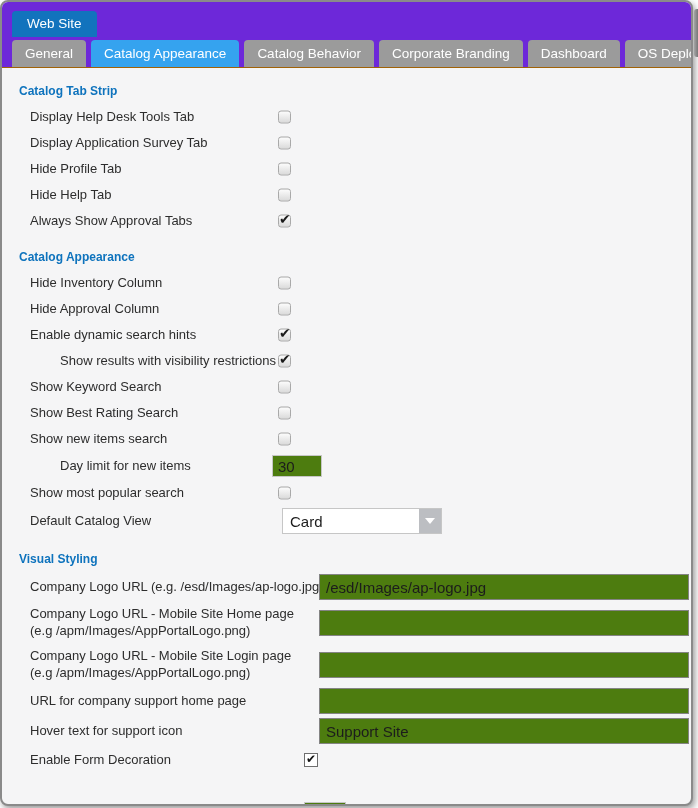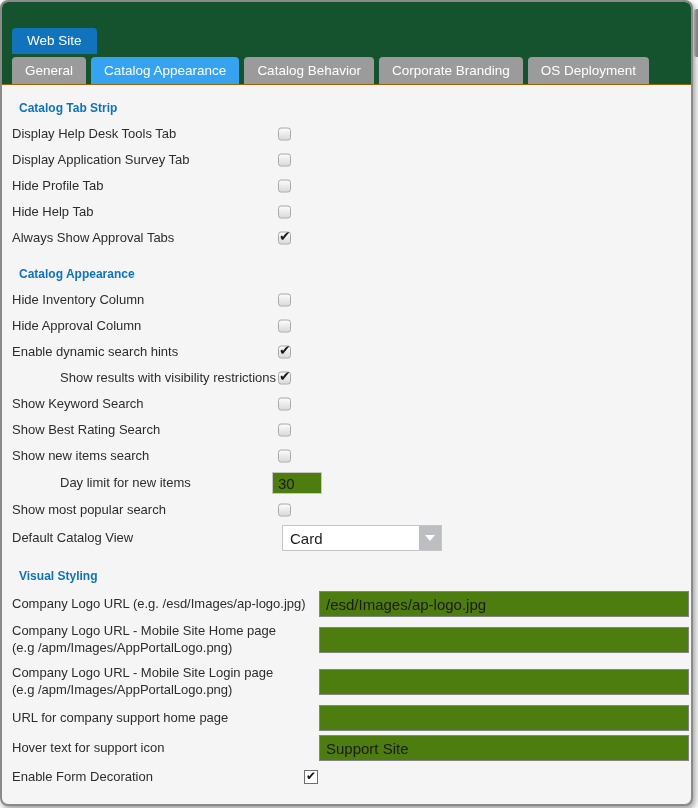--- a/index.html
+++ b/index.html
@@ -9,21 +9,21 @@
     -webkit-font-smoothing:antialiased;
   }
   .window {
     position:absolute; left:0; top:0; box-sizing:border-box;
     width:693px; height:806px;
     border:2px solid #8a8a8a; border-radius:8px;
     background:#f5f5f6; overflow:hidden;
     box-shadow:2px 3px 6px rgba(0,0,0,0.40);
   }
   
-  .tabs-area { background:#14532d; padding-top:26px; }
+  .tabs-area { background:#6d28d9; padding-top:9px; }
   .top-tab {
     display:inline-block; margin-left:10px; padding:5px 15px 6px 15px;
     background:var(--top-tab-bg,#1273bd); color:#fff;
     font-size:13.5px; border-radius:4px 4px 0 0;
   }
   .tab-strip {
     display:flex; gap:5px; padding-left:10px; margin-top:3px;
     border-bottom:1px solid #a16207; align-items:flex-end;
   }
   .tab {
@@ -33,21 +33,21 @@
   }
   .tab.active { background:var(--active-tab-bg,#35a3ef); }
   
   #content { position:relative; }
   .section-title {
     margin:16px 0 6px 17px; font-size:12px; font-weight:bold;
     color:var(--section-title,#0e73bd);
   }
   .row {
     position:relative; display:flex; align-items:center;
-    padding-left:10px; color:#2d2d2d; font-size:13px;
+    padding-left:28px; color:#2d2d2d; font-size:13px;
   }
   .row.indent { padding-left:58px; }
   .row.checkbox { height:26px; }
   .row.checkbox-native { height:28px; }
   .row.input-small { height:28px; }
   .row.input-tiny { height:28px;margin-top:25px; }
   .row.select { height:30px; }
   .row.input-wide { height:30px; }
   .row.input-wide.two-line { height:42px; }
   .row .label { line-height:1.3; }
@@ -116,20 +116,21 @@
 <body>
 
 <div class="window">
   <div class="tabs-area">
     <div class="top-tab">Web Site</div>
     <div class="tab-strip">
         <div class="tab">General</div>
         <div class="tab active">Catalog Appearance</div>
         <div class="tab">Catalog Behavior</div>
         <div class="tab">Corporate Branding</div>
+        <div class="tab">Dashboard</div>
         <div class="tab">OS Deployment</div>
       </div>
   </div>
   <div id="content">
       <div class="section-title">Catalog Tab Strip</div>
       <div class="row checkbox">
         <div class="label">
           <div>Display Help Desk Tools Tab</div>
         </div>
         <span class="cb"></span>

